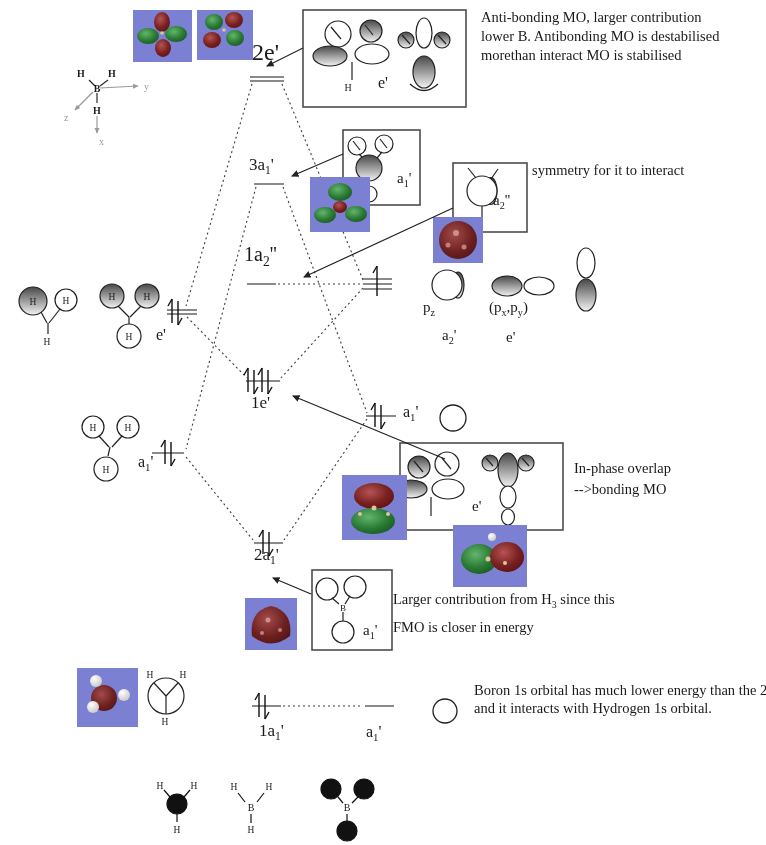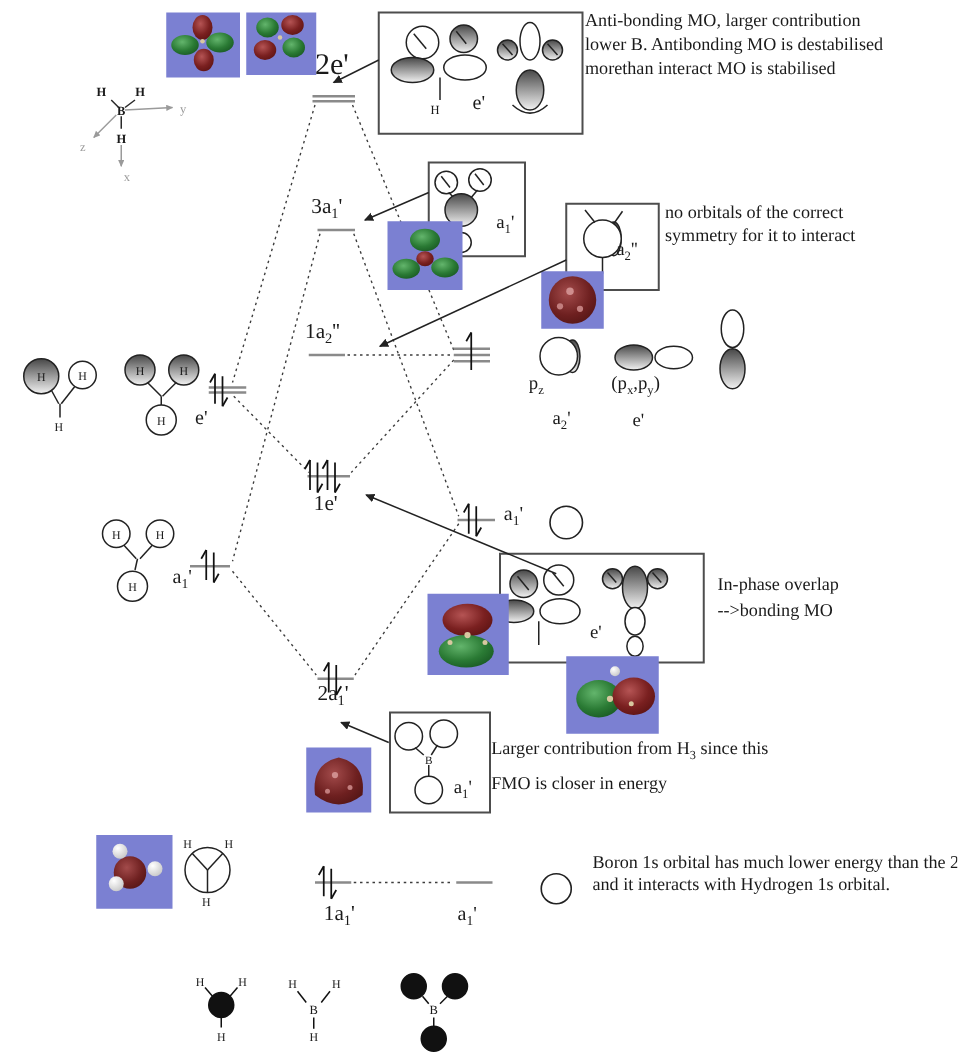--- a/index.html
+++ b/index.html
@@ -385,48 +385,47 @@
     <line x1="303" y1="48" x2="267" y2="66" marker-end="url(#ah)"></line>
     <line x1="343" y1="154" x2="292" y2="176" marker-end="url(#ah)"></line>
     <line x1="453" y1="208" x2="304" y2="277" marker-end="url(#ah)"></line>
     <line x1="445" y1="459" x2="293" y2="396" marker-end="url(#ah)"></line>
     <line x1="311" y1="594" x2="273" y2="578" marker-end="url(#ah)"></line>
   </g>
 </svg>
 
 <div class="lbl" style="left:252px;top:40px;font-size:24px"><span>2e</span><sub></sub><span>'</span></div>
 <div class="lbl" style="left:249px;top:156px;font-size:17px"><span>3a</span><sub>1</sub><span>'</span></div>
-<div class="lbl" style="left:244px;top:256px;font-size:17px"><span>1a</span><sub>2</sub><span>''</span></div>
+<div class="lbl" style="left:244px;top:244px;font-size:20px"><span>1a</span><sub>2</sub><span>''</span></div>
 <div class="lbl" style="left:251px;top:394px;font-size:17px"><span>1e</span><sub></sub><span>'</span></div>
 <div class="lbl" style="left:254px;top:546px;font-size:17px"><span>2a</span><sub>1</sub><span>'</span></div>
 <div class="lbl" style="left:259px;top:722px;font-size:17px"><span>1a</span><sub>1</sub><span>'</span></div>
 
 <div class="lbl" style="left:156px;top:327px;font-size:16px"><span>e</span><sub></sub><span>'</span></div>
 <div class="lbl" style="left:138px;top:454px;font-size:16px"><span>a</span><sub>1</sub><span>'</span></div>
 <div class="lbl" style="left:403px;top:404px;font-size:16px"><span>a</span><sub>1</sub><span>'</span></div>
 <div class="lbl" style="left:366px;top:724px;font-size:16px"><span>a</span><sub>1</sub><span>'</span></div>
 
 <div class="lbl" style="left:423px;top:300px;font-size:15px"><span>p</span><sub>z</sub><span></span></div>
 <div class="lbl" style="left:489px;top:300px;font-size:15px"><span>(p</span><sub>x</sub><span>,p</span><sub>y</sub><span>)</span></div>
 <div class="lbl" style="left:442px;top:328px;font-size:15px"><span>a</span><sub>2</sub><span>'</span></div>
 <div class="lbl" style="left:506px;top:330px;font-size:15px"><span>e</span><sub></sub><span>'</span></div>
 
 <div class="lbl" style="left:378px;top:75px;font-size:16px"><span>e</span><sub></sub><span>'</span></div>
 <div class="lbl" style="left:397px;top:171px;font-size:15px"><span>a</span><sub>1</sub><span>'</span></div>
 <div class="lbl" style="left:493px;top:193px;font-size:15px"><span>a</span><sub>2</sub><span>''</span></div>
 <div class="lbl" style="left:472px;top:499px;font-size:15px"><span>e</span><sub></sub><span>'</span></div>
 <div class="lbl" style="left:363px;top:623px;font-size:15px"><span>a</span><sub>1</sub><span>'</span></div>
 
-<div class="ann" style="left:468px;top:8px;line-height:19px">
+<div class="ann" style="left:481px;top:8px;line-height:19px">
   <div>Anti-bonding MO, larger contribution</div>
   <div>lower B. Antibonding MO is destabilised</div>
   <div>morethan interact MO is stabilised</div>
 </div>
 <div class="ann" style="left:532px;top:161px;line-height:19px">
-  <div>no orbitals of the correct</div>
   <div>symmetry for it to interact</div>
 </div>
 <div class="ann" style="left:574px;top:458px;line-height:21px">
   <div>In-phase overlap</div>
   <div>--&gt;bonding MO</div>
 </div>
 <div class="ann" style="left:393px;top:588px;line-height:23px">
   <div><span>Larger contribution from H</span><sub>3</sub><span> since this</span></div>
   <div>FMO is closer in energy</div>
 </div>

